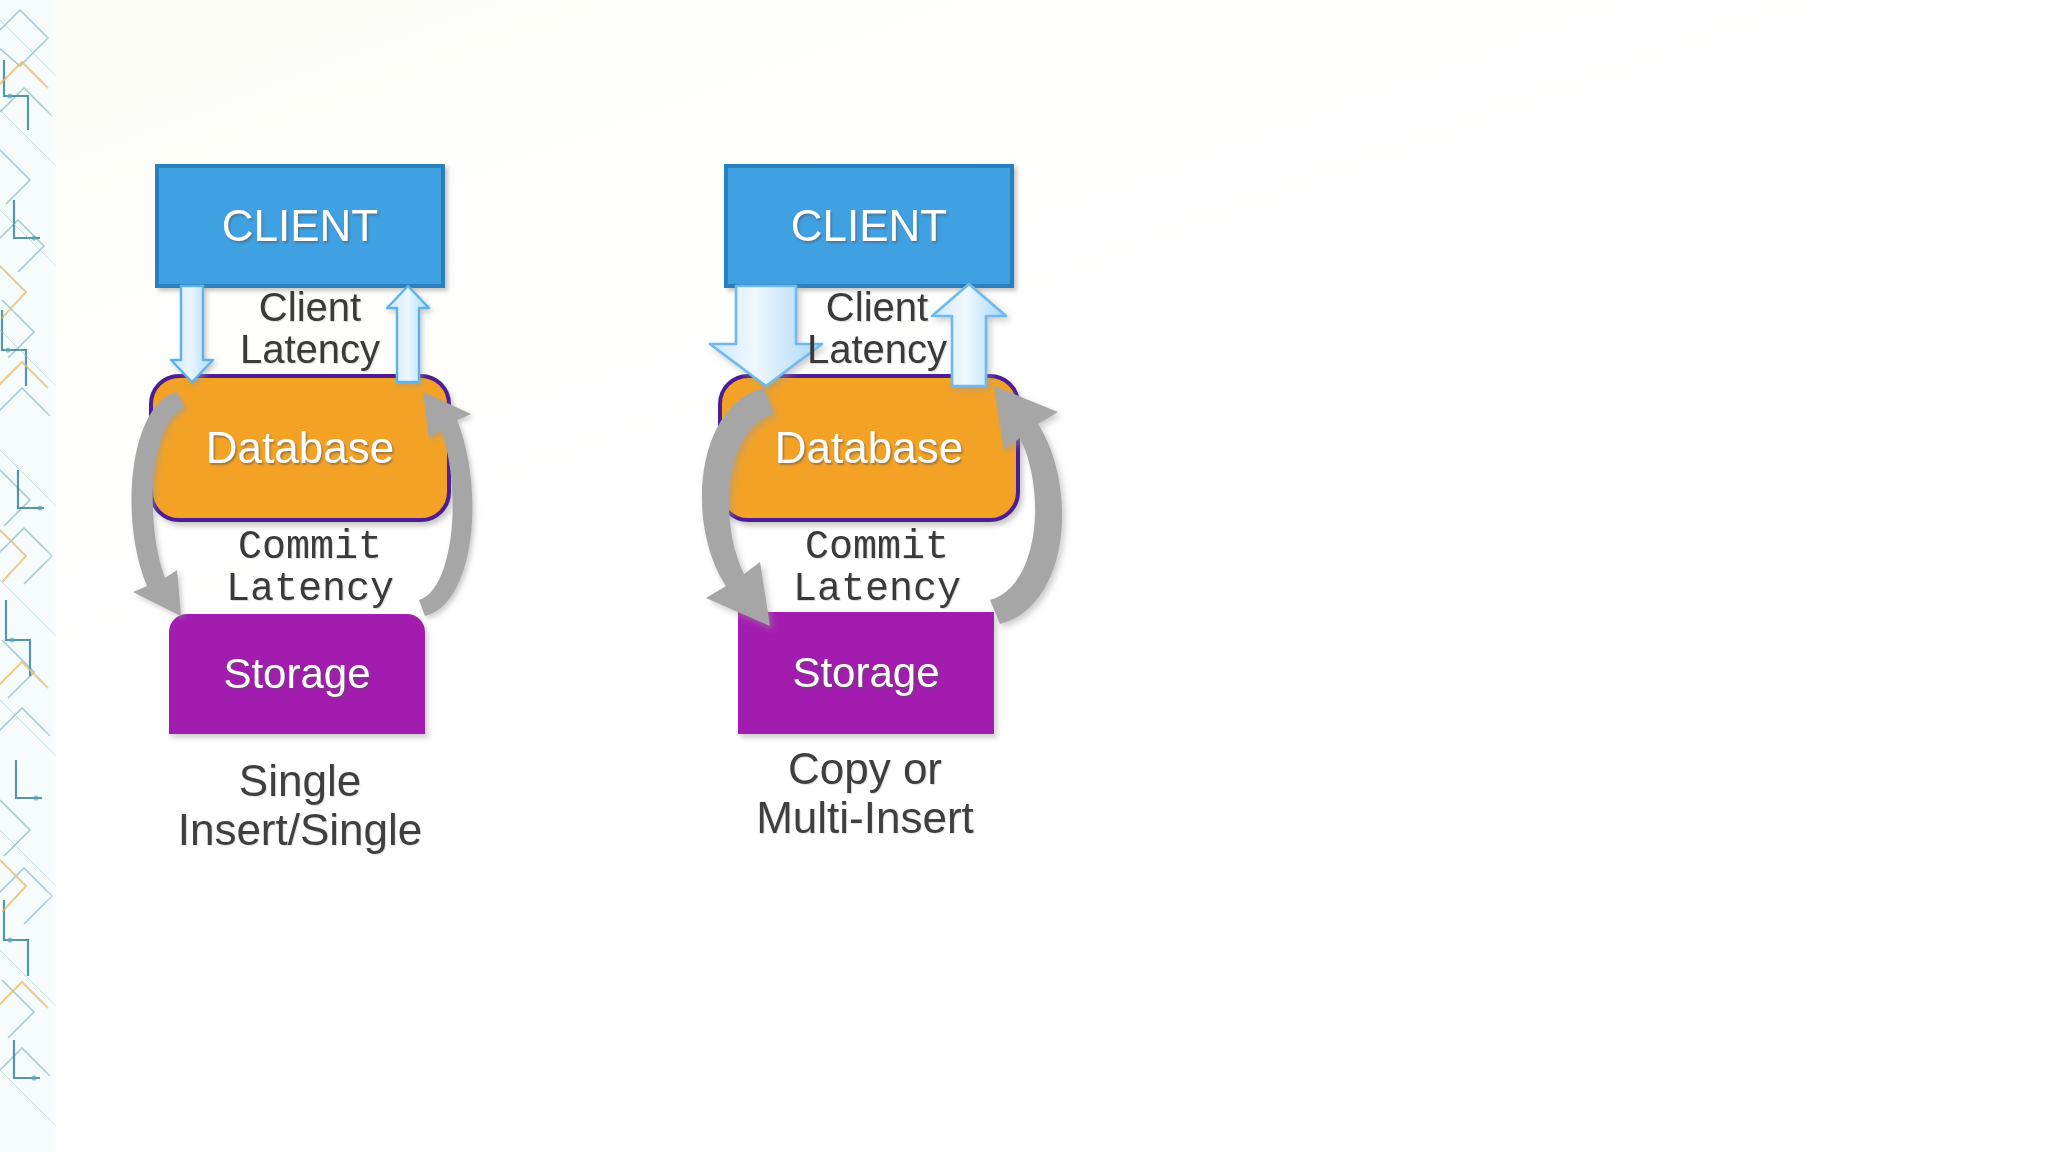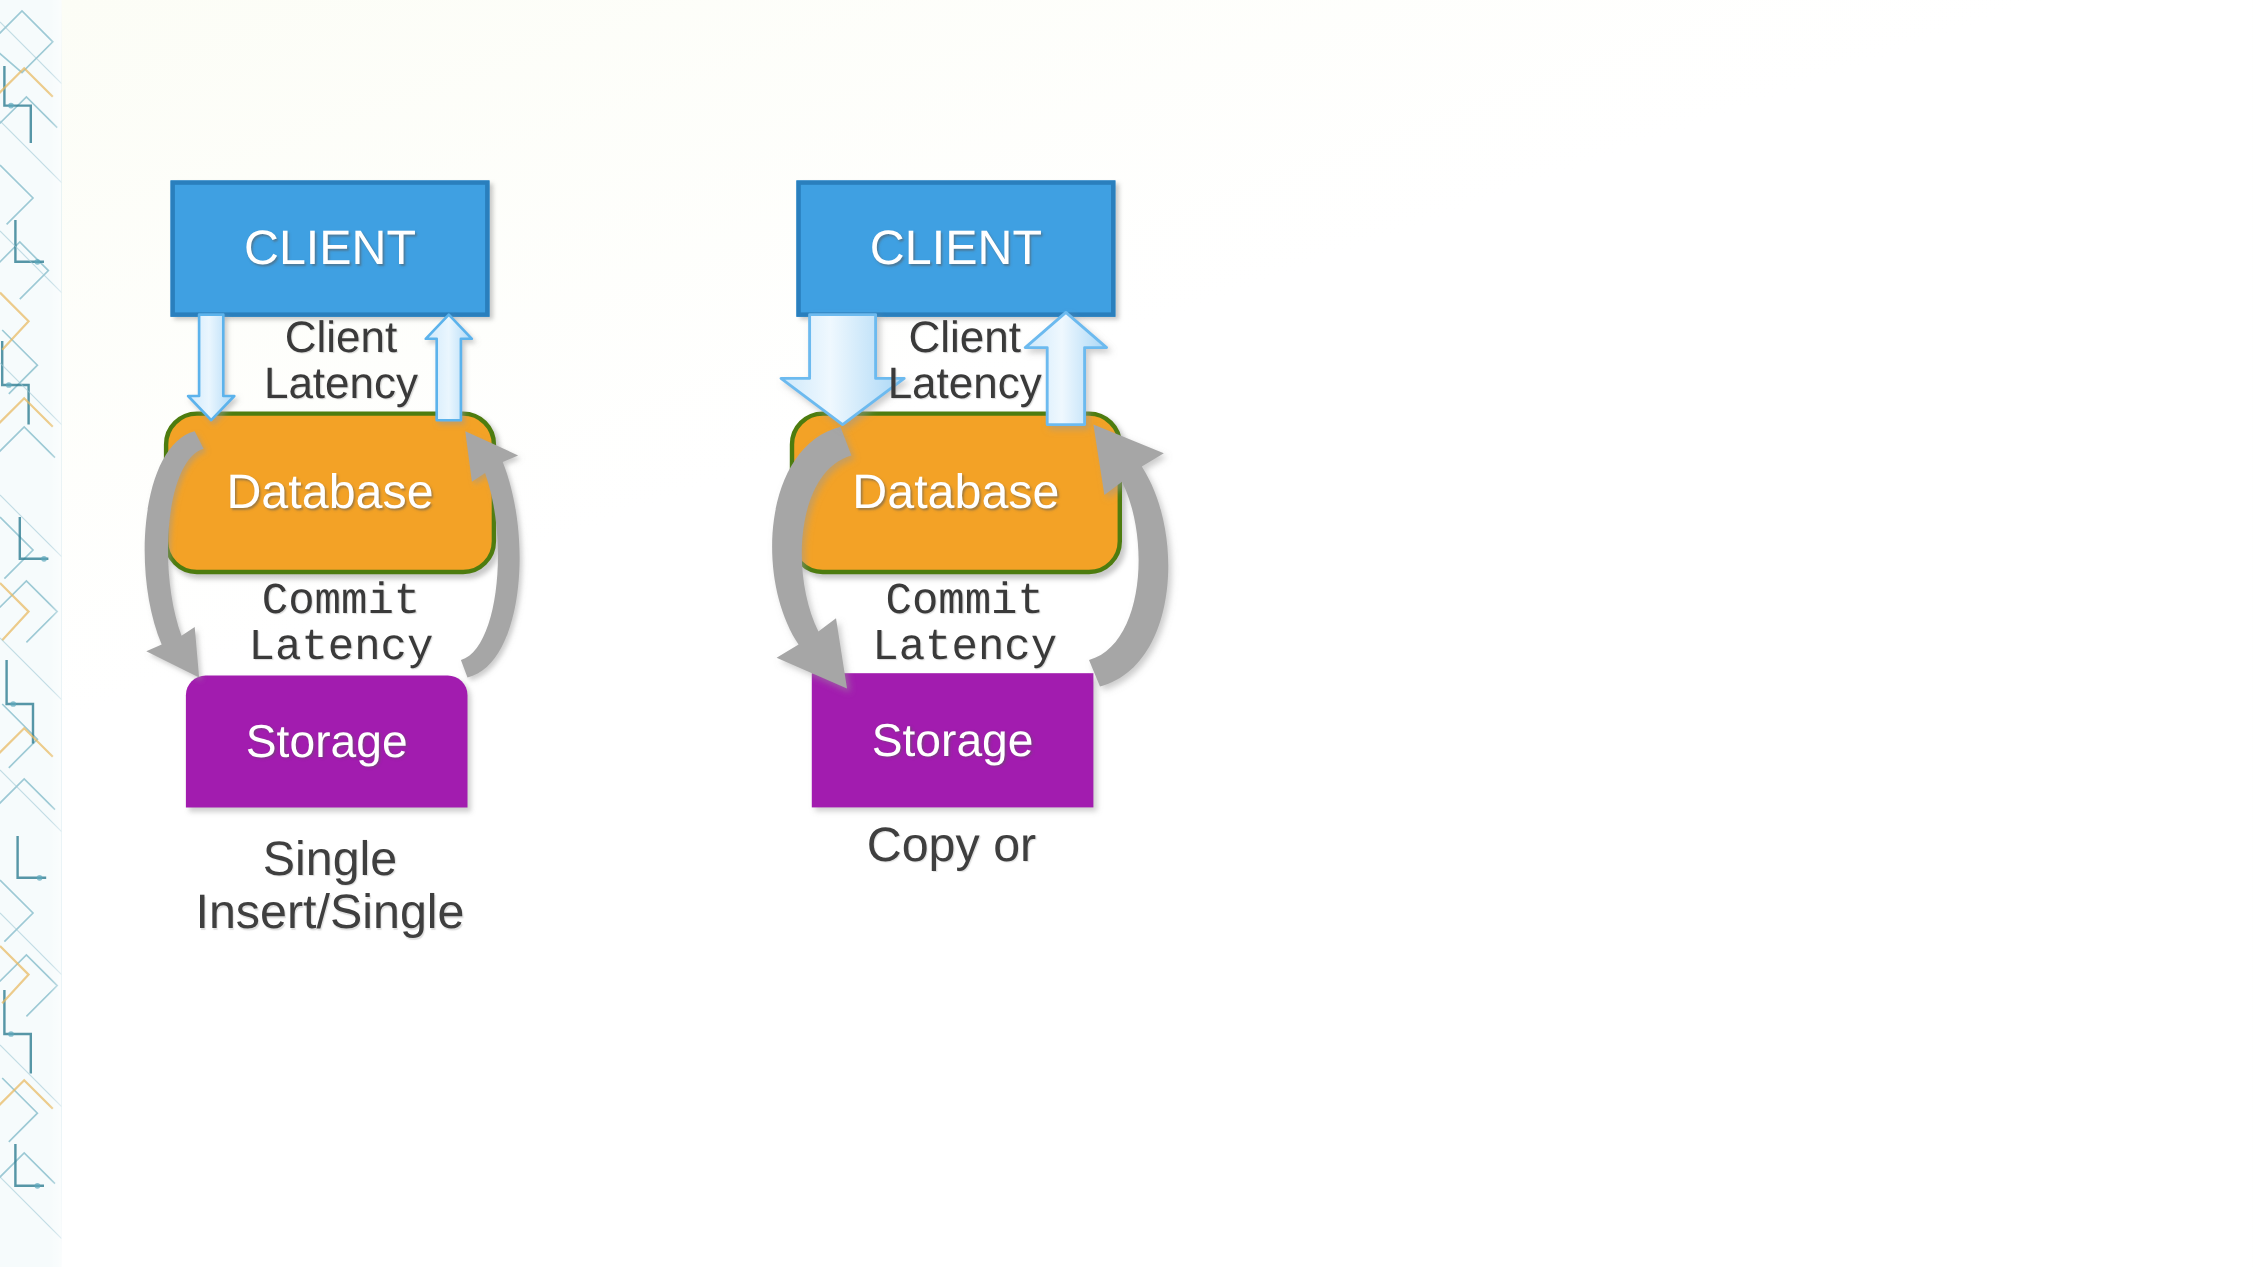--- a/index.html
+++ b/index.html
@@ -74,21 +74,21 @@
   }
 
   .node-client {
     background: #3fa0e2;
     border: 4px solid #2a7fbd;
     font-size: 44px;
     box-shadow: 3px 3px 4px rgba(120,120,120,0.40);
   }
   .node-db {
     background: #f3a226;
-    border: 4px solid #4d7c0f;
+    border: 4px solid #4c1d95;
     border-radius: 30px;
     font-size: 44px;
     box-shadow: 3px 4px 5px rgba(120,120,120,0.40);
   }
   .node-storage {
     background: #a21caf;
     font-size: 42px;
     box-shadow: 3px 4px 5px rgba(120,120,120,0.35);
   }
   .storage-round { border-radius: 18px 18px 0 0; }
@@ -359,16 +359,17 @@
       <div>Commit</div>
       <div>Latency</div>
     </div>
 
     <div class="node node-storage">
       <span>Storage</span>
     </div>
 
     <div class="caption">
       <div>Copy or</div>
+      <div>Multi-Insert</div>
     </div>
   </div>
 
 </div>
 
 </body></html>

